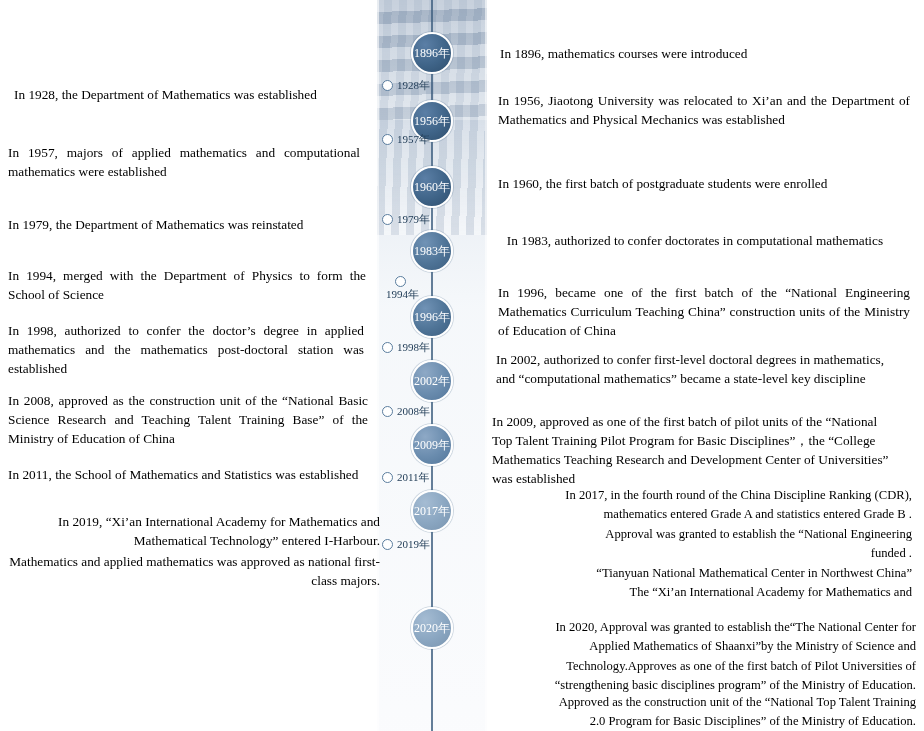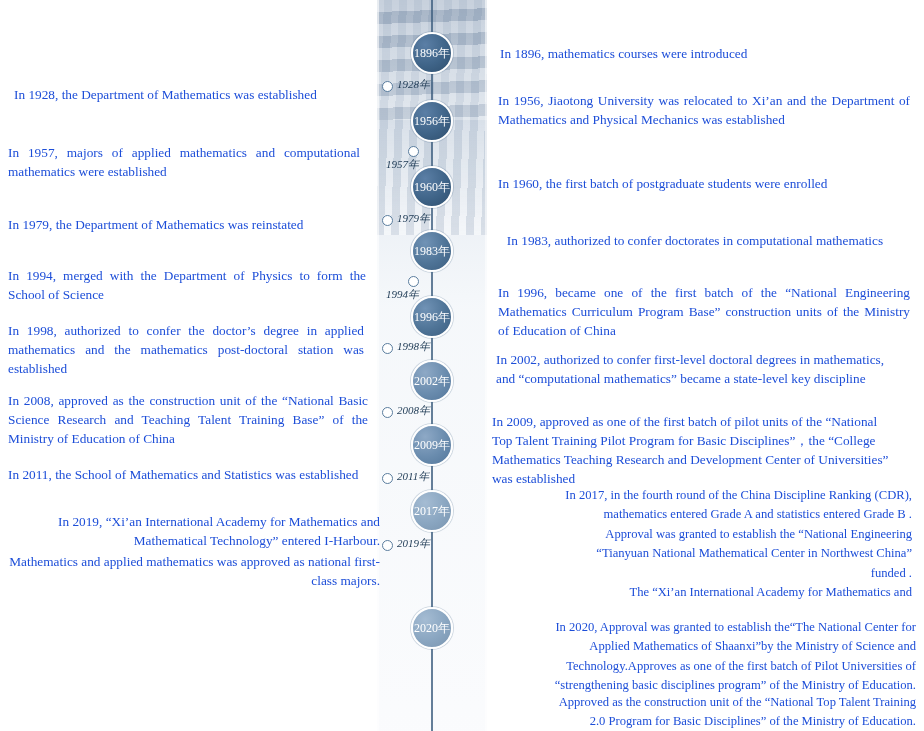--- a/index.html
+++ b/index.html
@@ -91,22 +91,21 @@
   }
   .node-circle.pale {
     background: radial-gradient(circle at 32% 28%, #a5bcd3 0%, #8aa6c1 55%, #7994af 100%);
   }
 
   
   .ring-node {
     position: absolute;
     height: 14px;
     display: flex;
-    align-items: flex-end;
-    font-style: italic;
+    align-items: center;
   }
   .ring {
     width: 11px;
     height: 11px;
     border-radius: 50%;
     border: 1.6px solid #5a7d9e;
     background: #ffffff;
     box-sizing: border-box;
     flex: none;
   }
@@ -116,21 +115,21 @@
     margin-left: 4px;
     white-space: nowrap;
   }
 
   
   .entry {
     position: absolute;
     font-size: 13.3px;
     line-height: 1.42;
     text-align: justify;
-    color: #1d4ed8;
+    color: #000000;
   }
   .entry.left {
     text-align: justify;
   }
   .entry.small {
     font-size: 12.6px;
     line-height: 1.38;
   }
   .entry p {
     margin: 0 0 2px 0;
@@ -150,21 +149,21 @@
 
 <div class="node-circle dark" style="left:411px; top:32px;">1896年</div>
 
 <div class="ring-node" style="left:382px; top:78px;">
   <span class="ring"></span>
   <span class="ring-label">1928年</span>
 </div>
 
 <div class="node-circle dark" style="left:411px; top:100px;">1956年</div>
 
-<div class="ring-node" style="left:382px; top:146px;flex-direction:column;">
+<div class="ring-node" style="left:382px; top:132px;">
   <span class="ring"></span>
   <span class="ring-label">1957年</span>
 </div>
 
 <div class="node-circle dark" style="left:411px; top:166px;">1960年</div>
 
 <div class="ring-node" style="left:382px; top:212px;">
   <span class="ring"></span>
   <span class="ring-label">1979年</span>
 </div>
@@ -226,32 +225,32 @@
 </div>
 
 <div class="entry" style="left:500px; top:45px; width:400px; text-align:left;">In 1896, mathematics courses were introduced</div>
 
 <div class="entry" style="left:498px; top:92px; width:412px;">In 1956, Jiaotong University was relocated to Xi’an and the Department of Mathematics and Physical Mechanics was established</div>
 
 <div class="entry" style="left:498px; top:175px; width:400px; text-align:left;">In 1960, the first batch of postgraduate students were enrolled</div>
 
 <div class="entry" style="left:495px; top:232px; width:400px; text-align:center;">In 1983, authorized to confer doctorates in computational mathematics</div>
 
-<div class="entry" style="left:498px; top:284px; width:412px;">In 1996, became one of the first batch of the “National Engineering Mathematics Curriculum Program Base” construction units of the Ministry of Education of China</div>
+<div class="entry" style="left:498px; top:284px; width:412px;">In 1996, became one of the first batch of the “National Engineering Mathematics Curriculum Teaching China” construction units of the Ministry of Education of China</div>
 
 <div class="entry" style="left:496px; top:351px; width:398px; text-align:left;">In 2002, authorized to confer first-level doctoral degrees in mathematics, and “computational mathematics” became a state-level key discipline</div>
 
 <div class="entry" style="left:492px; top:413px; width:402px; text-align:left;">In 2009, approved as one of the first batch of pilot units of the “National Top Talent Training Pilot Program for Basic Disciplines”，the “College Mathematics Teaching Research and Development Center of Universities” was established</div>
 
 <div class="entry small" style="left:492px; top:487px; width:420px; text-align:left;">
   <p>In 2017,  in the fourth round of the China Discipline Ranking (CDR),</p>
   <p>mathematics  entered Grade  A and statistics entered Grade B .</p>
   <p>Approval was granted to establish the “National Engineering</p>
+  <p>funded .</p>
   <p>“Tianyuan National Mathematical Center in Northwest China”</p>
-  <p>funded .</p>
   <p>The “Xi’an International Academy for Mathematics and</p>
 </div>
 
 <div class="entry small" style="left:492px; top:619px; width:424px; text-align:left;">
   <p>In 2020,  Approval was granted to establish the“The National Center for</p>
   <p>Applied  Mathematics  of Shaanxi”by the Ministry of  Science  and</p>
   <p>Technology.Approves as one of the first batch of Pilot Universities of</p>
   <p>“strengthening basic disciplines program”  of the Ministry of  Education.</p>
 </div>
 

